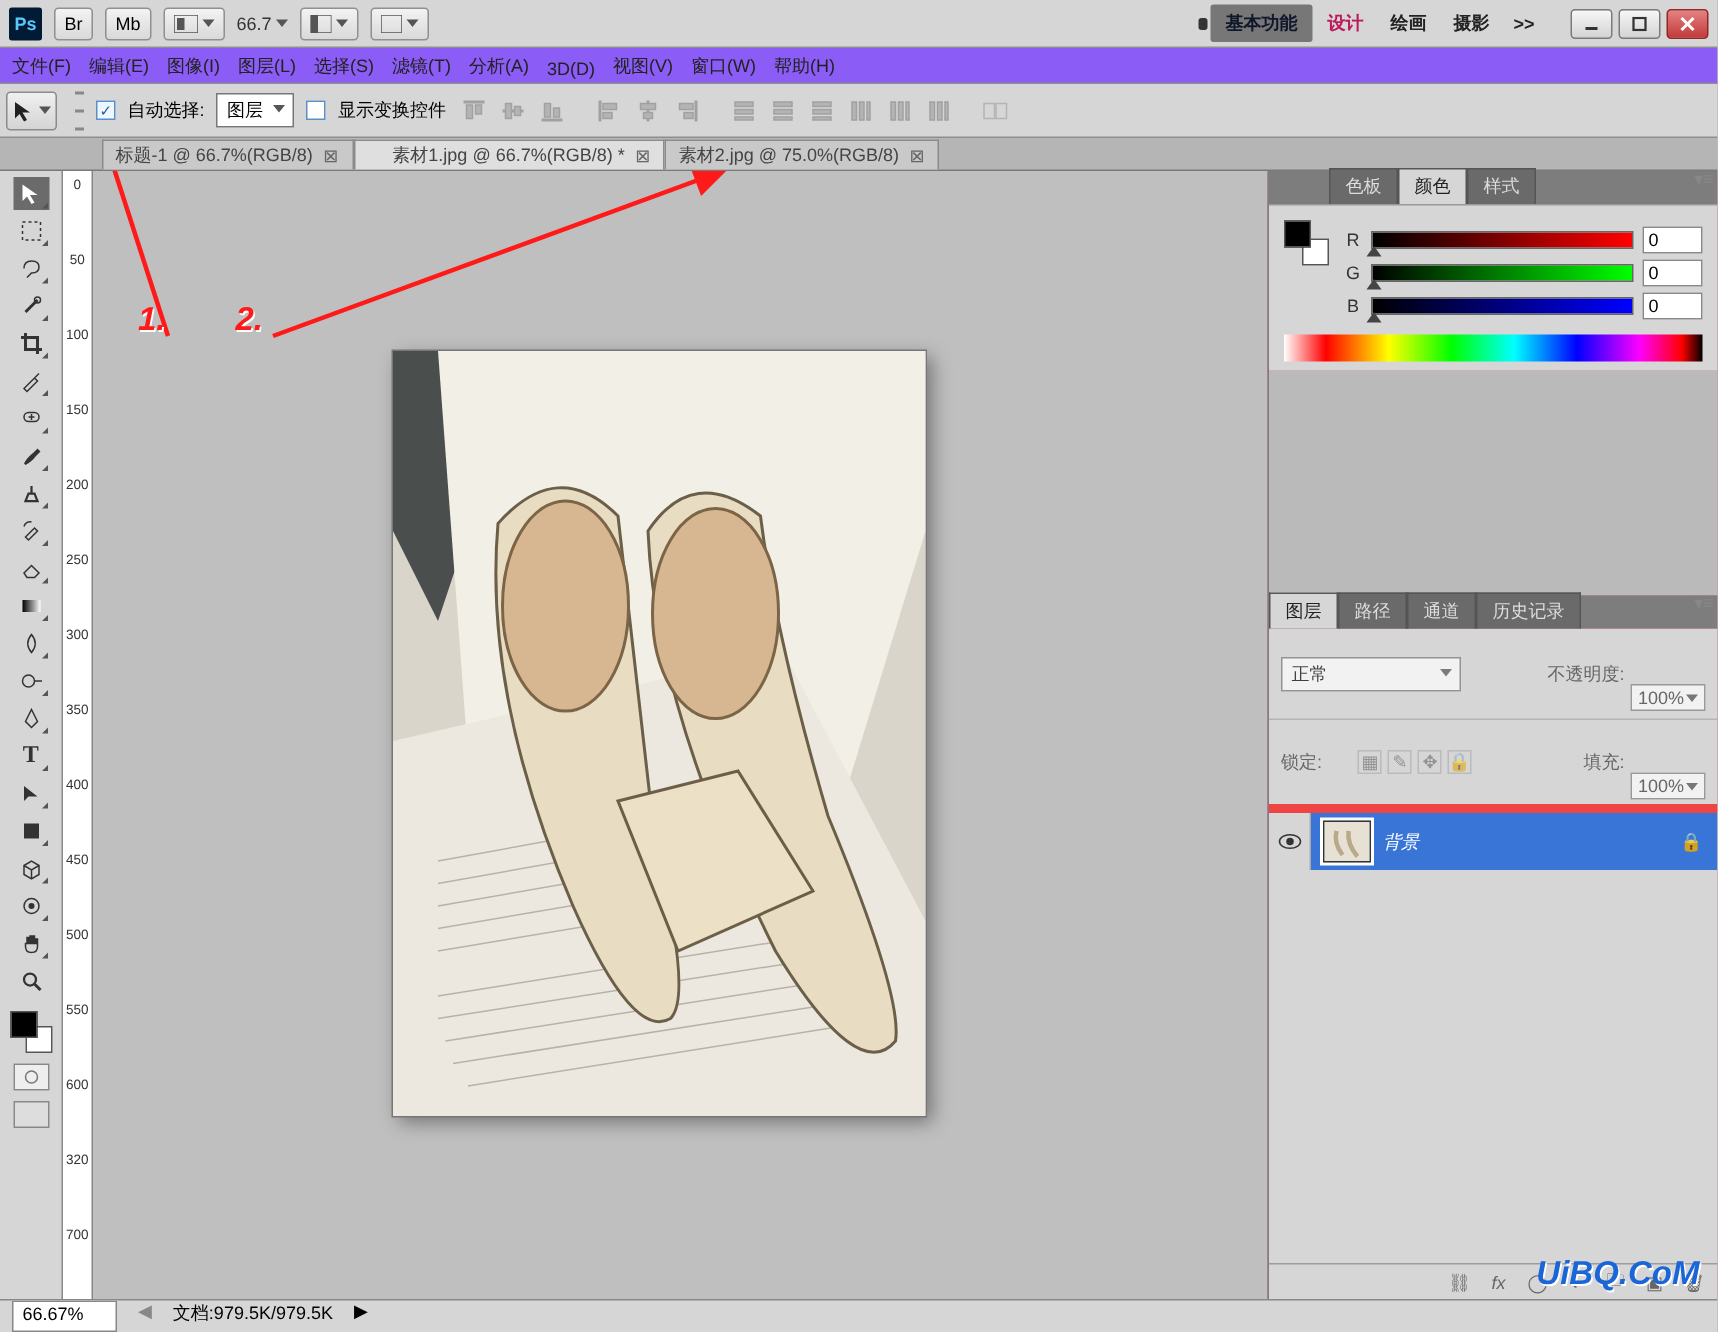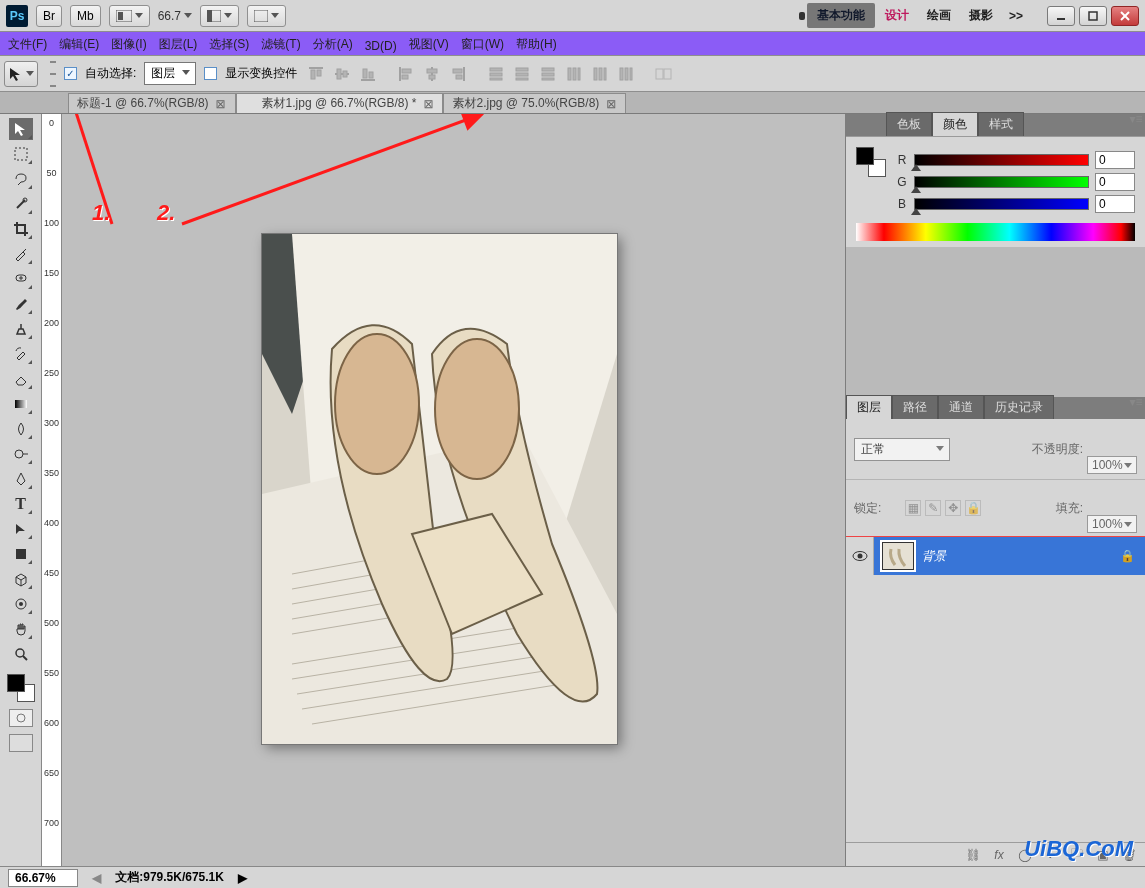--- a/index.html
+++ b/index.html
@@ -86,36 +86,36 @@
 .slider-track.blue{ background:linear-gradient(to right,#000,#00f);}
 .slider-thumb{ position:absolute; left:-4px; bottom:-6px; width:0;height:0;border-left:5px solid transparent;border-right:5px solid transparent;border-bottom:7px solid #444;}
 .slider-val{ width:40px; background:#fff; border:1px solid #888; padding:1px 3px; text-align:left;}
 .spectrum{ height:18px; margin-top:6px; background:linear-gradient(to right,#fff 0%,#f00 10%,#ff0 25%,#0f0 40%,#0ff 55%,#00f 70%,#f0f 85%,#f00 95%,#000 100%);}
 
 .gap-panel{ flex:0 0 150px; background:#bababa;}
 
 .layers-tabs{ height:22px; background:#7d7d7d; display:flex; align-items:flex-end;}
 .layers-panel{ flex:1; background:#d6d6d6; display:flex; flex-direction:column;}
 .lp-row1{ display:flex; align-items:center; padding:5px 8px; gap:8px;}
-.lp-row1 .sel{ width:96px; opacity:0.7;}
+.lp-row1 .sel{ width:120px; opacity:0.7;}
 .lp-op{ margin-left:auto; display:flex; align-items:center; gap:4px; color:#666;}
 .pct-box{ background:#f2f2f2; border:1px solid #999; padding:1px 4px; width:50px; display:flex; align-items:center; justify-content:space-between;margin-top:32px;}
 .lp-row2{ display:flex; align-items:center; padding:3px 8px; gap:24px; color:#666; border-top:1px solid #b5b5b5;}
 .lock-icons{ display:flex; gap:4px; opacity:0.6;}
 .lock-icons span{ width:16px; height:16px; display:flex; align-items:center; justify-content:center; border:1px solid #aaa;}
-.layer-list{ flex:1; background:#d6d6d6; border-top:1px solid #ef4444; overflow:auto;}
+.layer-list{ flex:1; background:#d6d6d6; border-top:6px solid #ef4444; overflow:auto;}
 .layer-row{ display:flex; align-items:center; height:38px; background:#3875d7; color:#fff; }
 .eye-col{ width:28px; display:flex; align-items:center; justify-content:center; color:#333; background:#d6d6d6; height:100%; border-right:1px solid #aaa;}
 .thumb{ width:32px; height:28px; background:#ddd; border:1px solid #333; margin:0 8px; box-shadow:0 0 0 2px #fff;}
 .lock-mini{ margin-left:auto; margin-right:10px; opacity:0.9;}
 .lp-footer{ height:24px; border-top:1px solid #9c9c9c; display:flex; align-items:center; justify-content:flex-end; gap:10px; padding:0 8px; color:#666;}
 .lp-footer span{ width:16px; text-align:center;}
 
 
-.status{ position:absolute; left:0; bottom:0; right:0; height:22px; background:#d6d6d6; border-top:1px solid #888; display:flex; align-items:center; padding:0 8px; gap:14px;font-weight:bold;}
+.status{ position:absolute; left:0; bottom:0; right:0; height:22px; background:#d6d6d6; border-top:1px solid #888; display:flex; padding:0 8px; gap:14px;}
 .status .zoomfld{ background:#fff; border:1px solid #888; padding:1px 6px; width:70px;}
 .watermark{ position:absolute; right:12px; bottom:26px; font-size:22px; font-style:italic; font-weight:bold; color:#1b66d6; text-shadow:1px 1px 0 #fff;}
 
 .collapse-grip{ position:absolute; top:0; right:0; width:18px; height:10px; display:flex; align-items:center; justify-content:center; color:#888;}
 </style>
 </head>
 <body>
 
 <div class="app-top">
   <div class="ps-logo">Ps</div>
@@ -502,21 +502,21 @@
     <span class="tick" style="top:154px">150</span>
     <span class="tick" style="top:204px">200</span>
     <span class="tick" style="top:254px">250</span>
     <span class="tick" style="top:304px">300</span>
     <span class="tick" style="top:354px">350</span>
     <span class="tick" style="top:404px">400</span>
     <span class="tick" style="top:454px">450</span>
     <span class="tick" style="top:504px">500</span>
     <span class="tick" style="top:554px">550</span>
     <span class="tick" style="top:604px">600</span>
-    <span class="tick" style="top:654px">650</span>
+    <span class="tick" style="top:654px">320</span>
     <span class="tick" style="top:704px">700</span>
   </div>
 
   <div class="canvas-wrap">
     <div class="paper">
       
       <svg width="355" height="510" viewBox="0 0 355 510">
         <rect x="0" y="0" width="355" height="510" fill="#d9d5cb"></rect>
         <polygon points="0,0 90,0 30,180 0,120" fill="#4a4f4d"></polygon>
         <polygon points="30,0 355,0 355,120 300,300 50,270" fill="#f2efe7"></polygon>
@@ -684,17 +684,17 @@
         <span>▣</span>
         <span>🗑</span>
       </div>
     </div>
   </div>
 </div>
 
 <div class="status">
   <div class="zoomfld">66.67%</div>
   <span style="color:#888;">◀</span>
-  <span><span>文档:</span><span>979.5K/675.1K</span></span>
+  <span><span>文档:</span><span>979.5K/979.5K</span></span>
   <span>▶</span>
 </div>
 
 <div class="watermark">UiBQ.CoM</div>
 
 </body></html>

